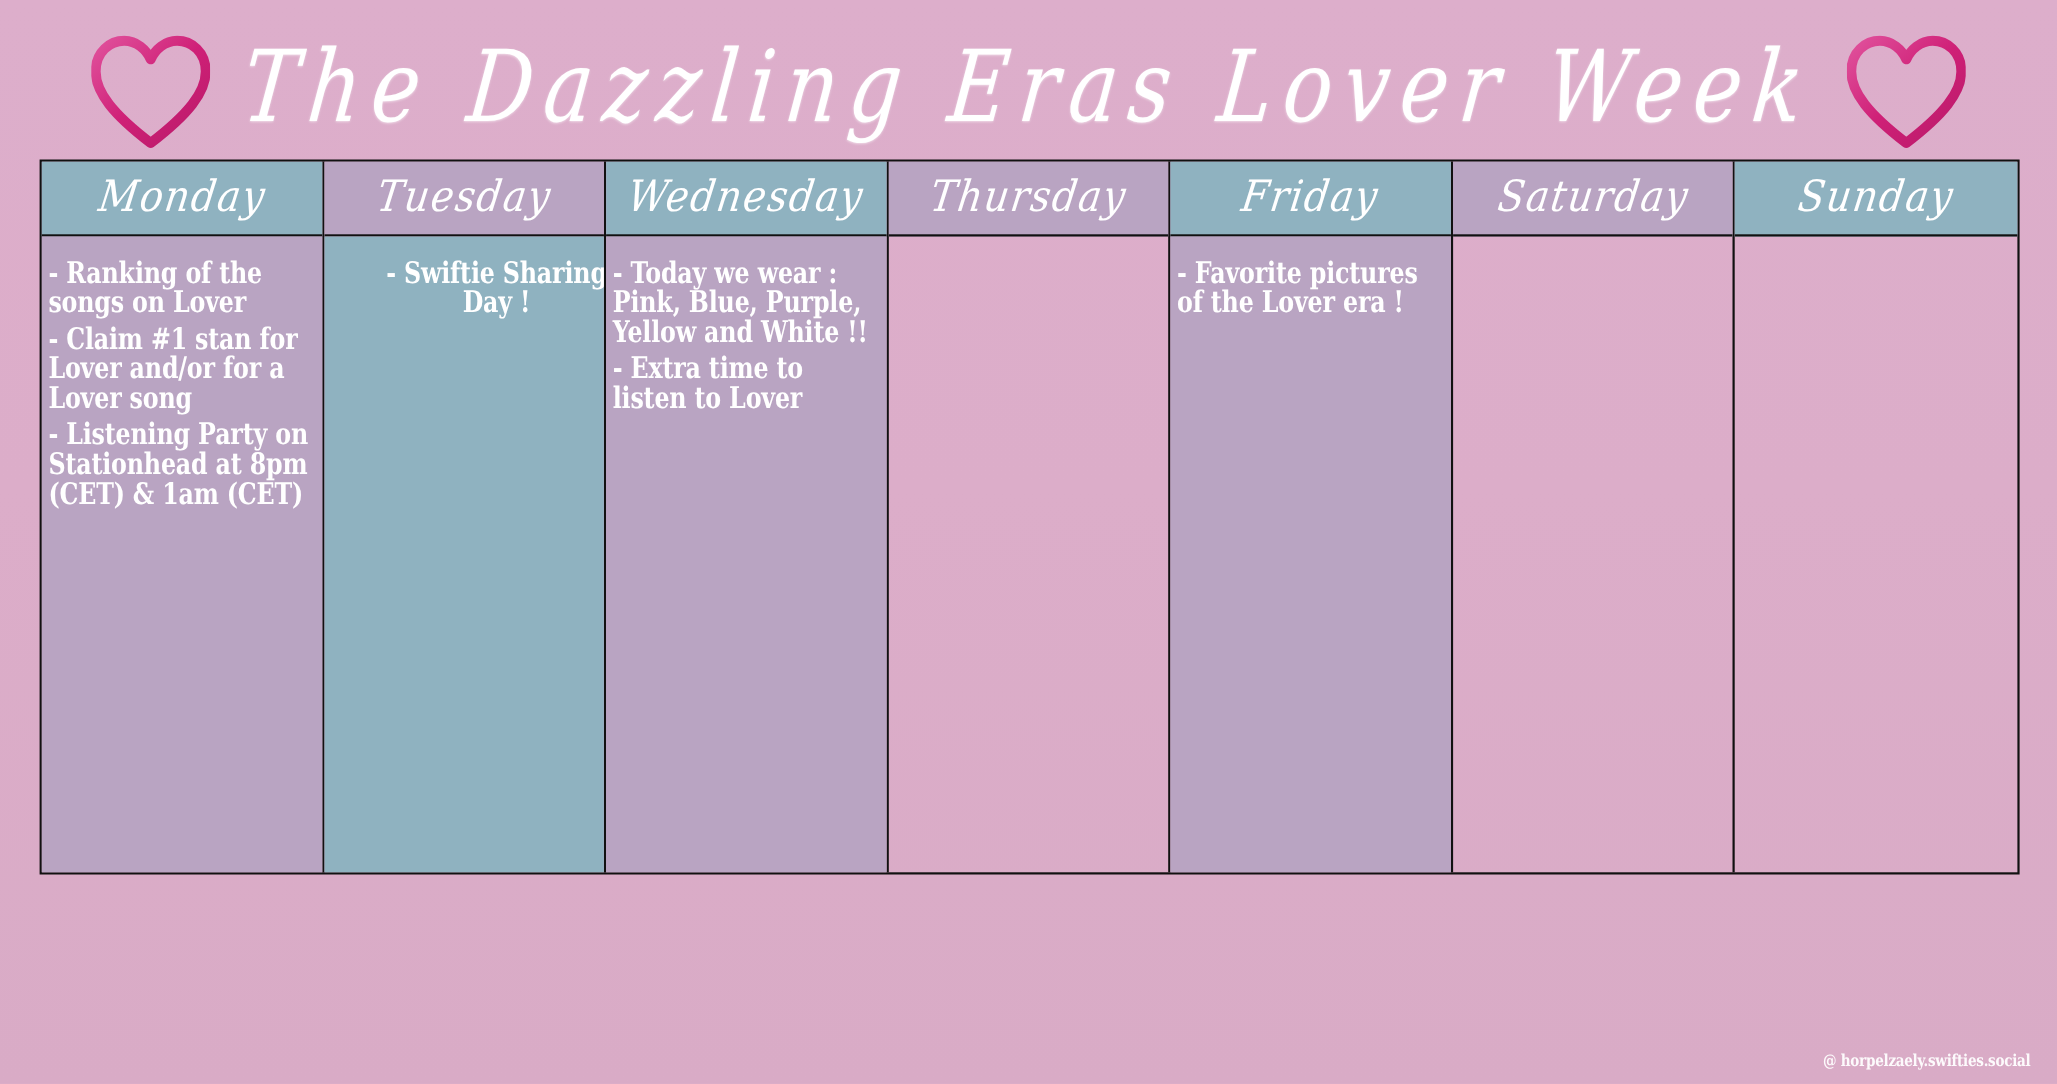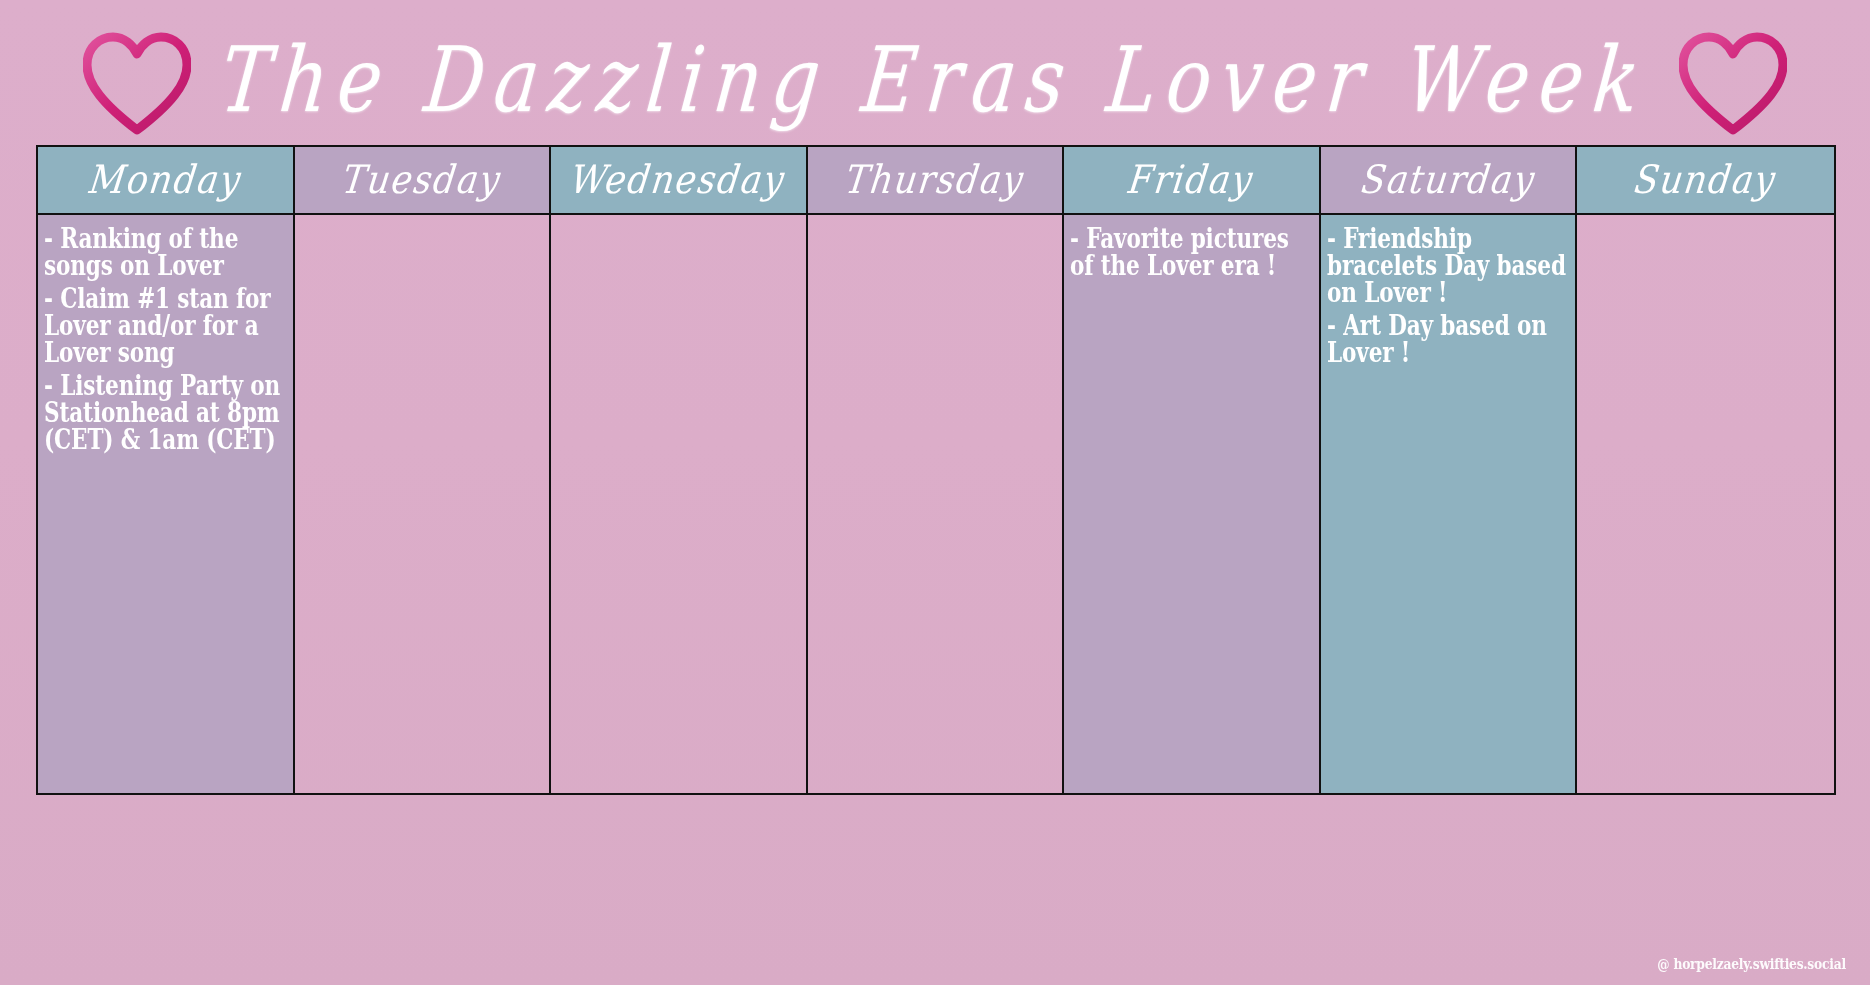--- a/index.html
+++ b/index.html
@@ -97,21 +97,21 @@
     font-size: 35px;
     color: #ffffff;
     letter-spacing: 1.5px;
     white-space: nowrap;
     transform: skewX(-8deg) scaleY(1.12);
     line-height: 1;
   }
 
   .day-body {
     flex: 1 1 auto;
-    padding: 10px 8px 8px 6px;
+    padding: 20px 8px 8px 6px;
     box-sizing: border-box;
     overflow: hidden;
   }
   .day-body .line {
     font-family: "DejaVu Serif", "Liberation Serif", serif;
     font-weight: bold;
     font-size: 27px;
     line-height: 1.00;
     color: #ffffff;
     letter-spacing: -0.2px;
@@ -182,47 +182,50 @@
         <div class="day-body bg-purple">
           <p class="line">- Ranking of the songs on Lover</p>
           <p class="line">- Claim #1 stan for Lover and/or for a Lover song</p>
           <p class="line">- Listening Party on Stationhead at 8pm (CET) &amp; 1am (CET)</p>
         </div>
       </div>
       <div class="col">
         <div class="day-head bg-purple">
           <span class="day-head-label">Tuesday</span>
         </div>
+        <div class="day-body bg-blue centered">
+          <p class="line">- Swiftie Sharing Day !</p>
+        </div>
       </div>
       <div class="col">
         <div class="day-head bg-blue">
           <span class="day-head-label">Wednesday</span>
+        </div>
+        <div class="day-body bg-purple">
+          <p class="line">- Today we wear : Pink, Blue, Purple, Yellow and White !!</p>
+          <p class="line">- Extra time to listen to Lover</p>
         </div>
       </div>
       <div class="col">
         <div class="day-head bg-purple">
           <span class="day-head-label">Thursday</span>
         </div>
       </div>
       <div class="col">
         <div class="day-head bg-blue">
           <span class="day-head-label">Friday</span>
         </div>
         <div class="day-body bg-purple">
           <p class="line">- Favorite pictures of the Lover era !</p>
         </div>
       </div>
       <div class="col">
         <div class="day-head bg-purple">
           <span class="day-head-label">Saturday</span>
         </div>
-        <div class="day-body bg-blue">
-          <p class="line">- Friendship bracelets Day based on Lover !</p>
-          <p class="line">- Art Day based on Lover !</p>
-        </div>
       </div>
       <div class="col">
         <div class="day-head bg-blue">
           <span class="day-head-label">Sunday</span>
         </div>
       </div>
     </div>
 
   <div class="watermark">@ horpelzaely.swifties.social</div>
 

